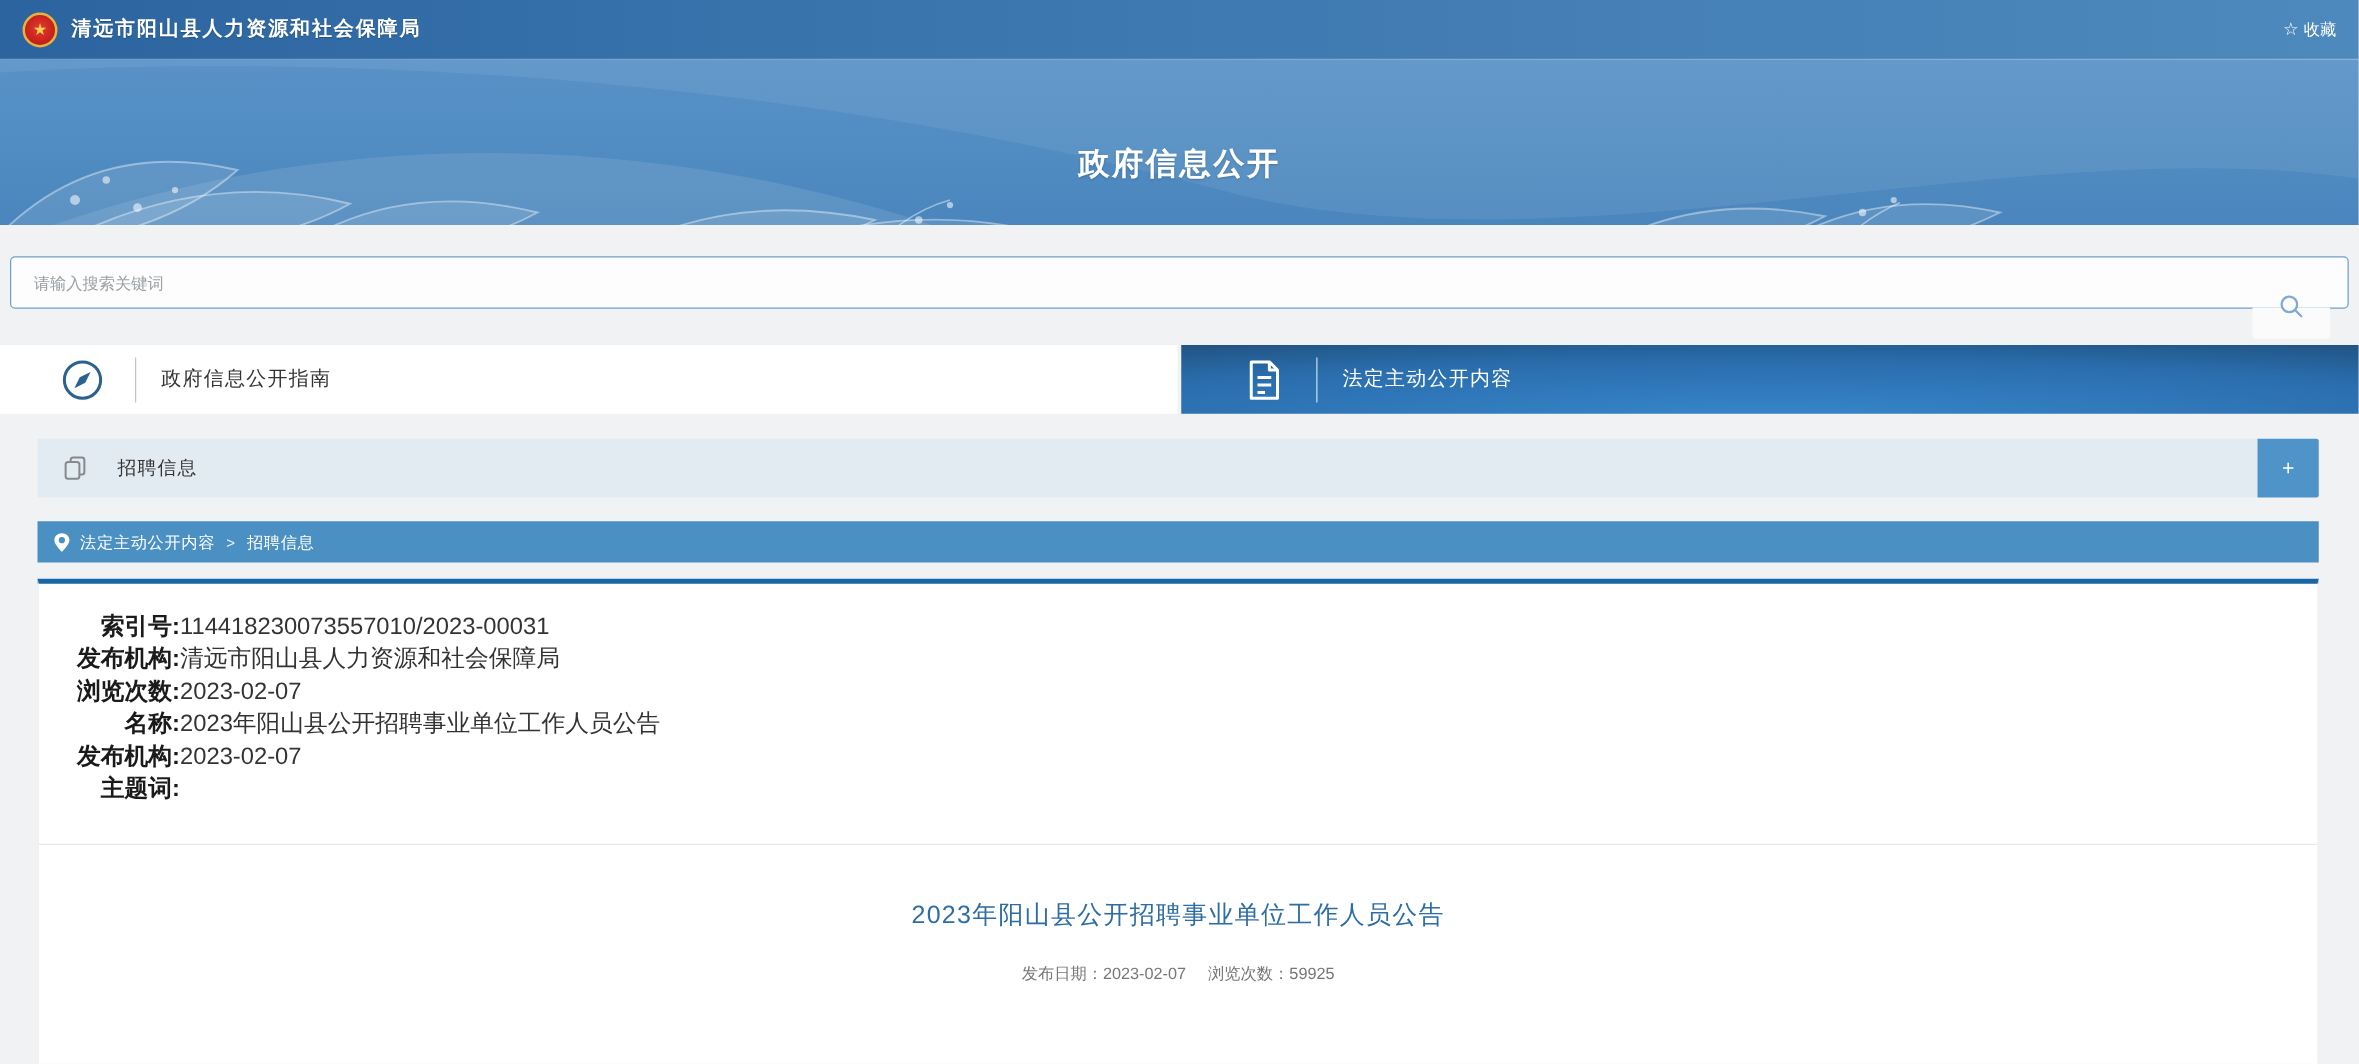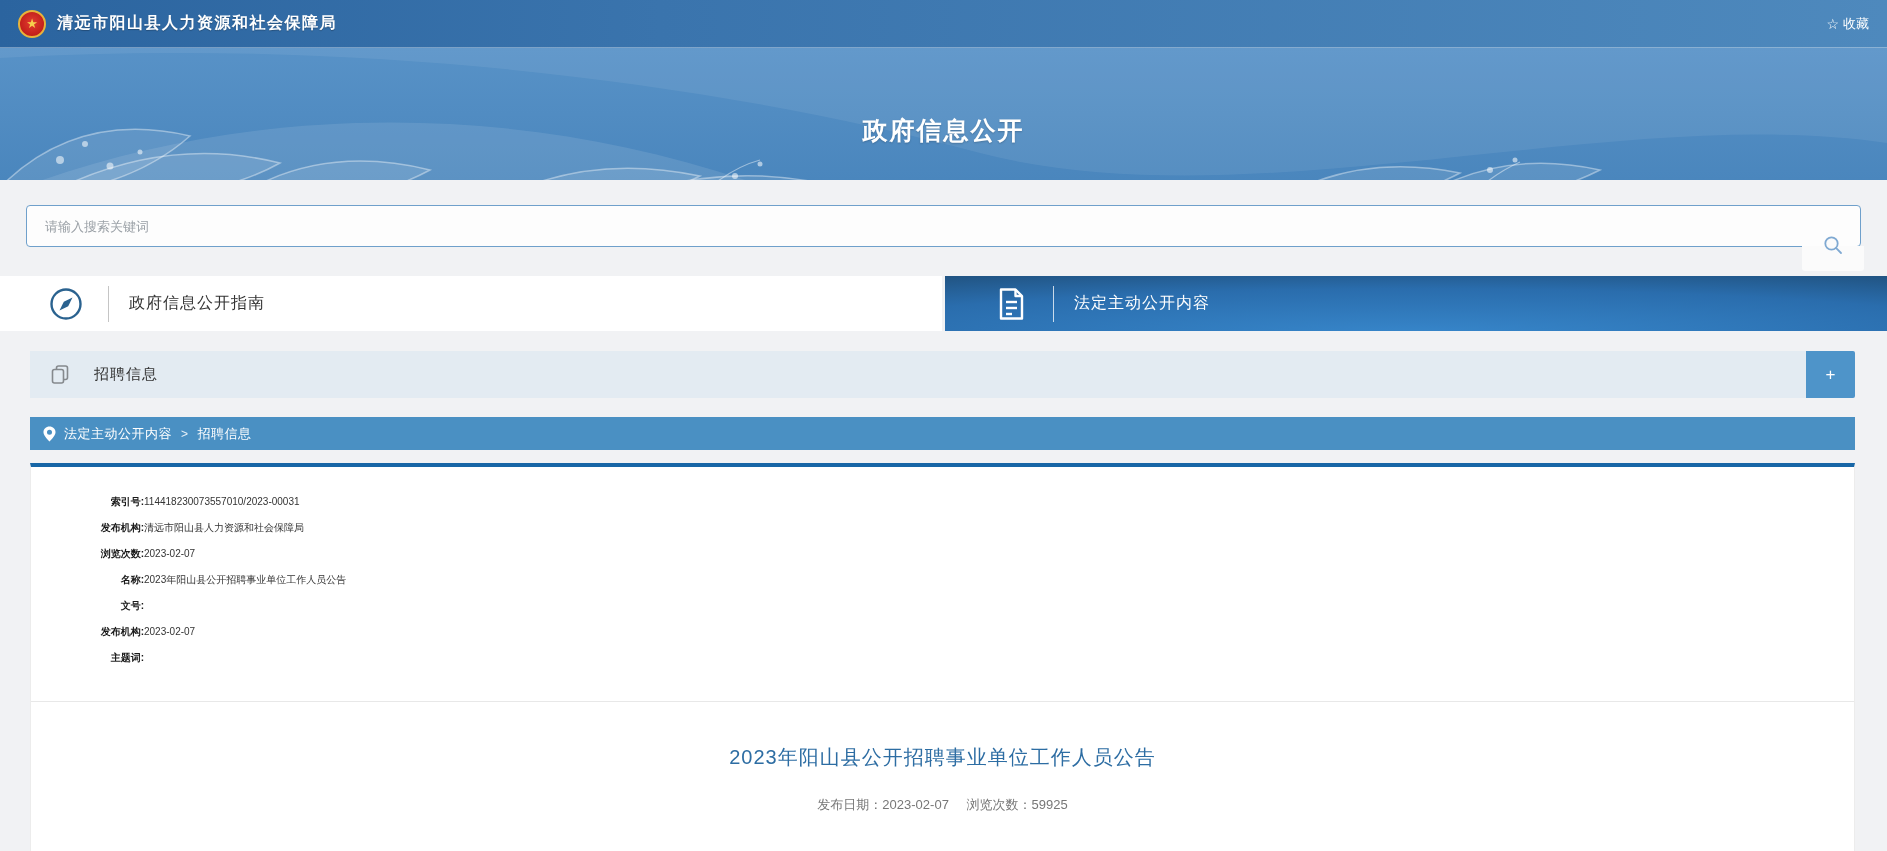--- a/index.html
+++ b/index.html
@@ -45,21 +45,21 @@
   }
   .banner-deco { position:absolute; inset:0; display:block; }
   .banner-title {
     position:absolute; left:0; right:0; top:66px;
     text-align:center;
     color:#fff; font-size:25px; font-weight:bold; letter-spacing:2px;
     text-shadow:0 1px 2px rgba(0,0,0,.2);
   }
 
   
-  .search-wrap { position:relative; padding:25px 26px 0; }
+  .search-wrap { position:relative; padding:25px 8px 0; }
   .search-input {
     display:block; width:100%; height:42px;
     background:#fdfdfd;
     border:1px solid #6fa0cb; border-radius:4px;
     padding:0 18px; font-size:13px; color:#444; outline:none;
     font-family:inherit;
   }
   .search-input::placeholder { color:#9aa0a6; }
   .search-btn {
     position:absolute; top:66px; right:23px;
@@ -112,21 +112,21 @@
 
   
   .panel {
     margin:13px 32px 0 30px;
     background:#fff;
     border-top:4px solid #1766a6;
     border-left:1px solid #ececec; border-right:1px solid #ececec;
     padding-top:22px;
     min-height:400px;
   }
-  .meta-row { display:flex; line-height:26px; font-size:10px; }
+  .meta-row { display:flex; line-height:26px; font-size:19px; }
   .meta-label {
     width:113px; text-align:right;
     font-weight:bold; color:#1a1a1a; flex:0 0 auto;
   }
   .meta-value { margin-left:0; color:#333; }
   .panel-divider { border-top:1px solid #e8e8e8; margin-top:30px; }
 
   
   .article-title {
     margin-top:42px; text-align:center;
@@ -248,24 +248,20 @@
     </div>
     <div class="meta-row">
       <span class="meta-label">浏览次数:</span>
       <span class="meta-value">2023-02-07</span>
     </div>
     <div class="meta-row">
       <span class="meta-label">名称:</span>
       <span class="meta-value">2023年阳山县公开招聘事业单位工作人员公告</span>
     </div>
     <div class="meta-row">
-      <span class="meta-label">文号:</span>
-      <span class="meta-value"></span>
-    </div>
-    <div class="meta-row">
       <span class="meta-label">发布机构:</span>
       <span class="meta-value">2023-02-07</span>
     </div>
     <div class="meta-row">
       <span class="meta-label">主题词:</span>
       <span class="meta-value"></span>
     </div>
   </div>
 
   <div class="panel-divider"></div>

